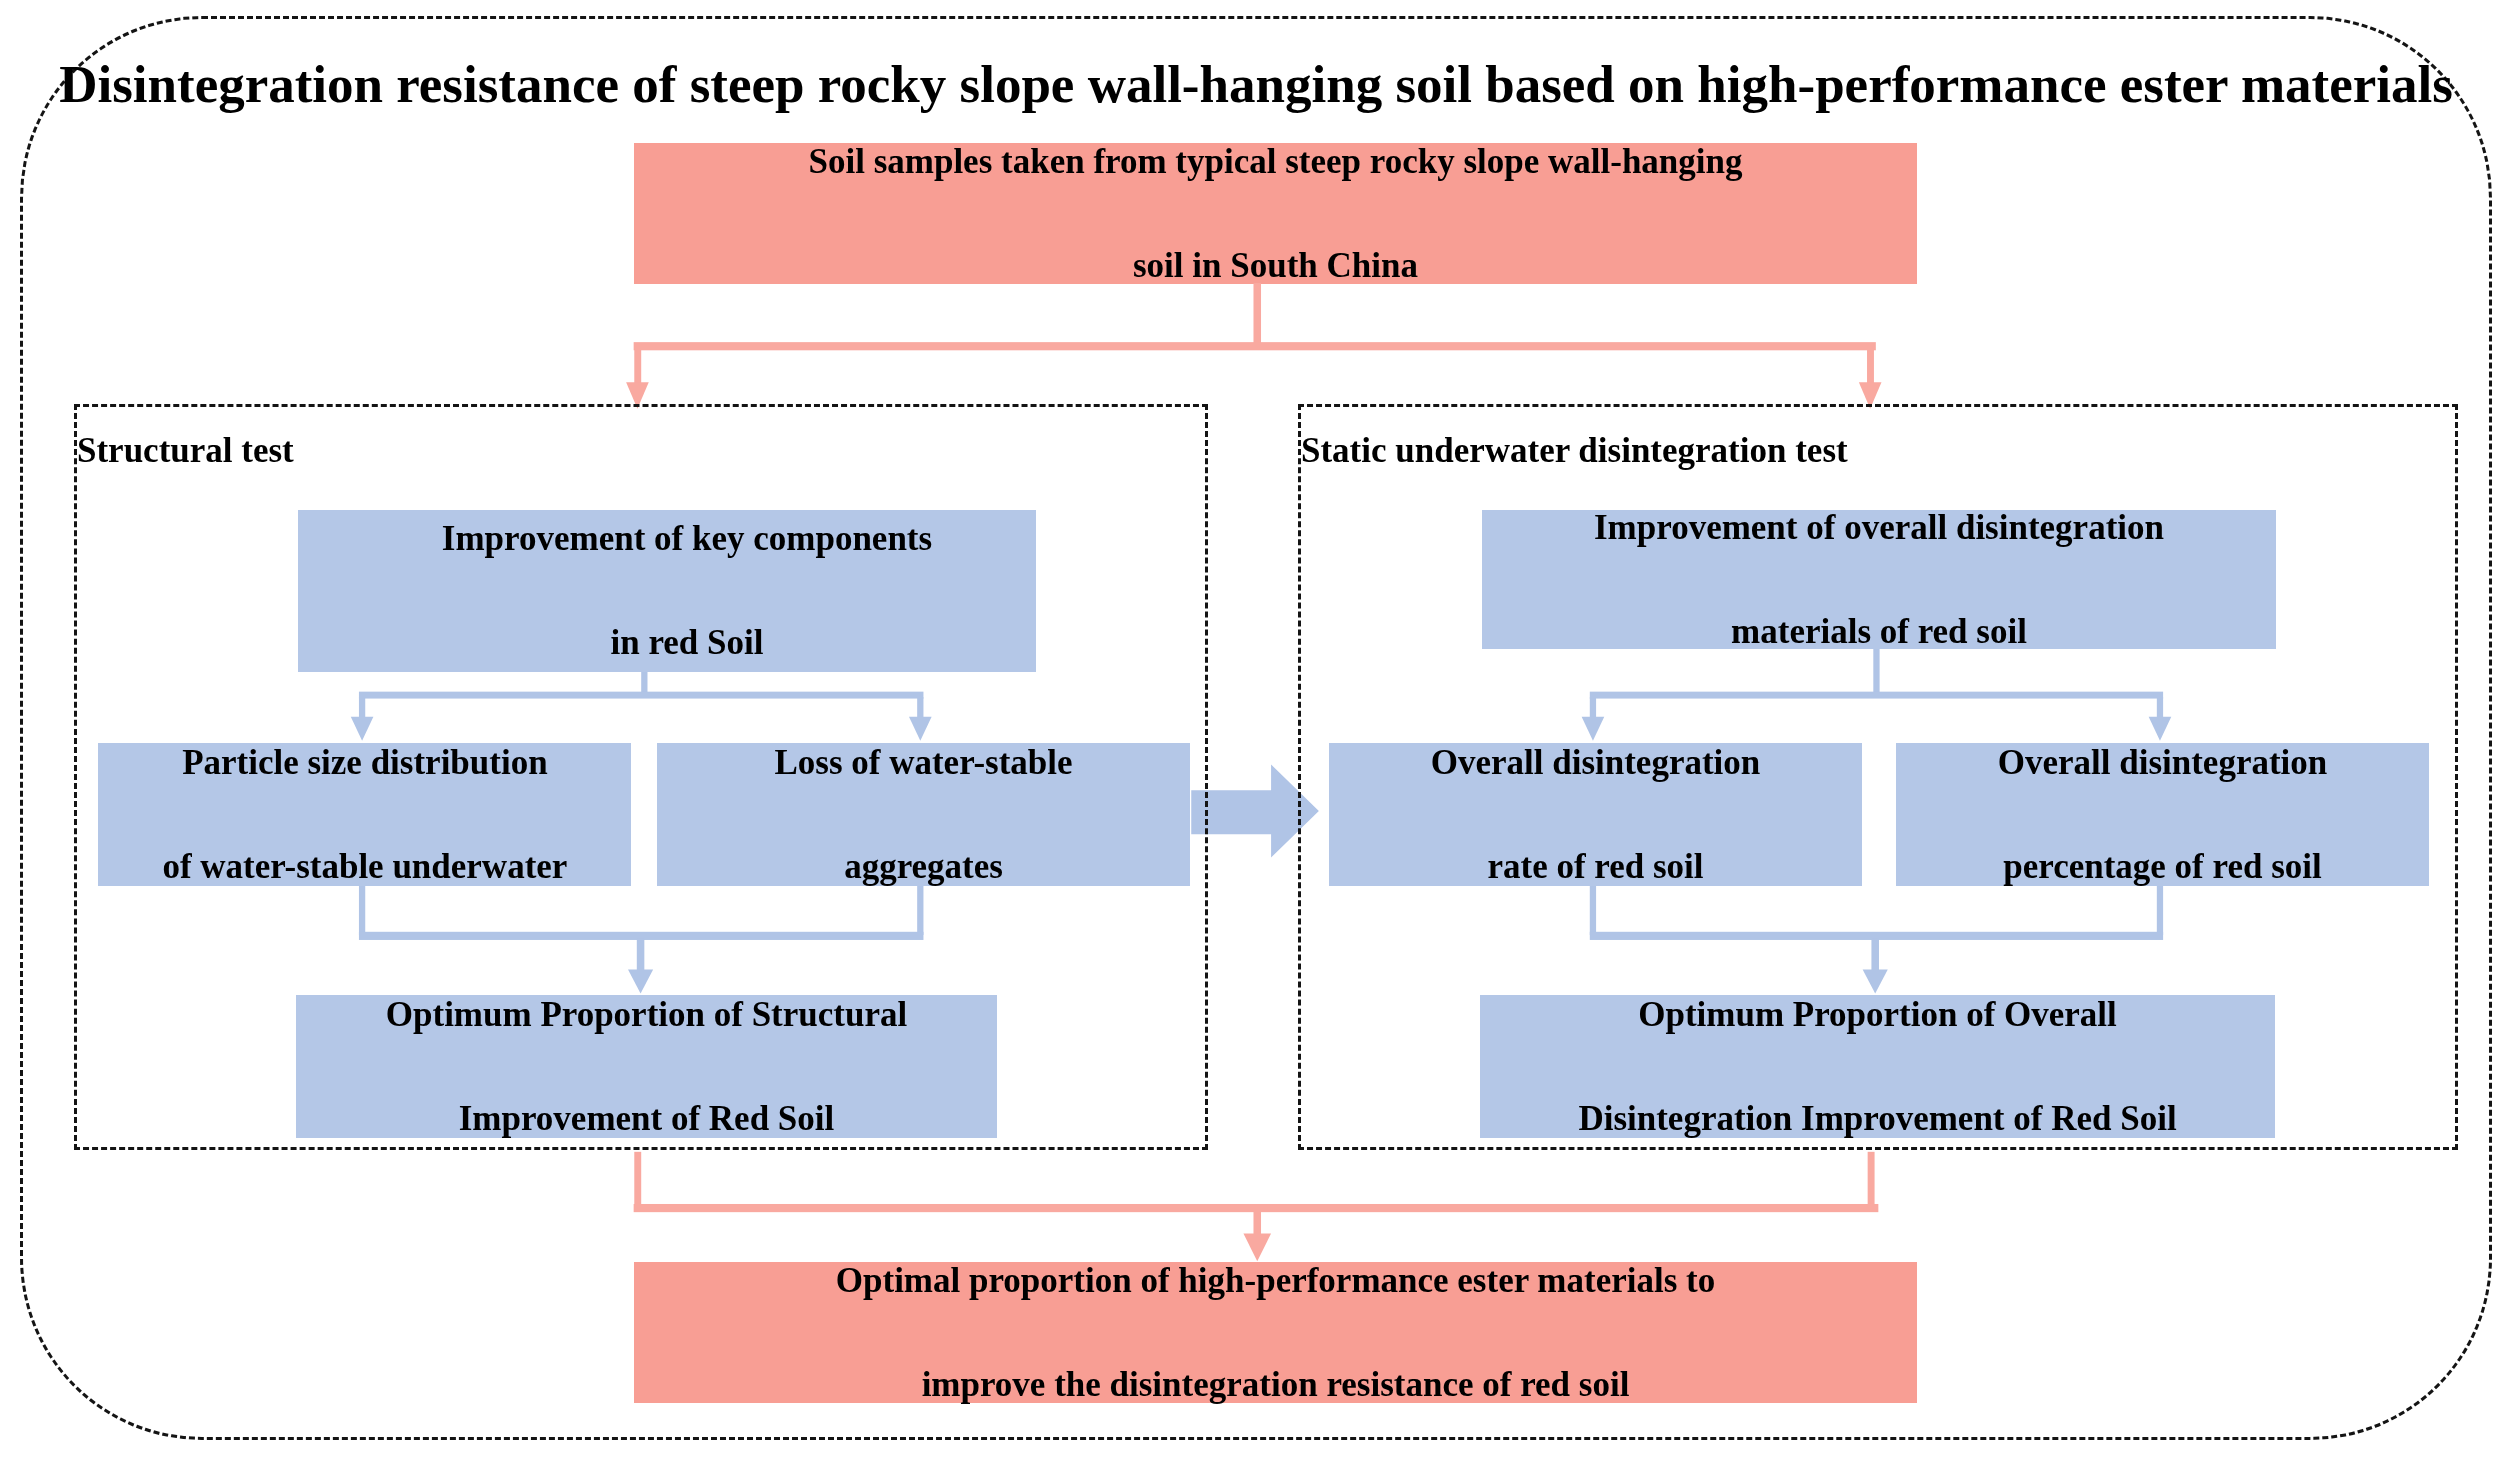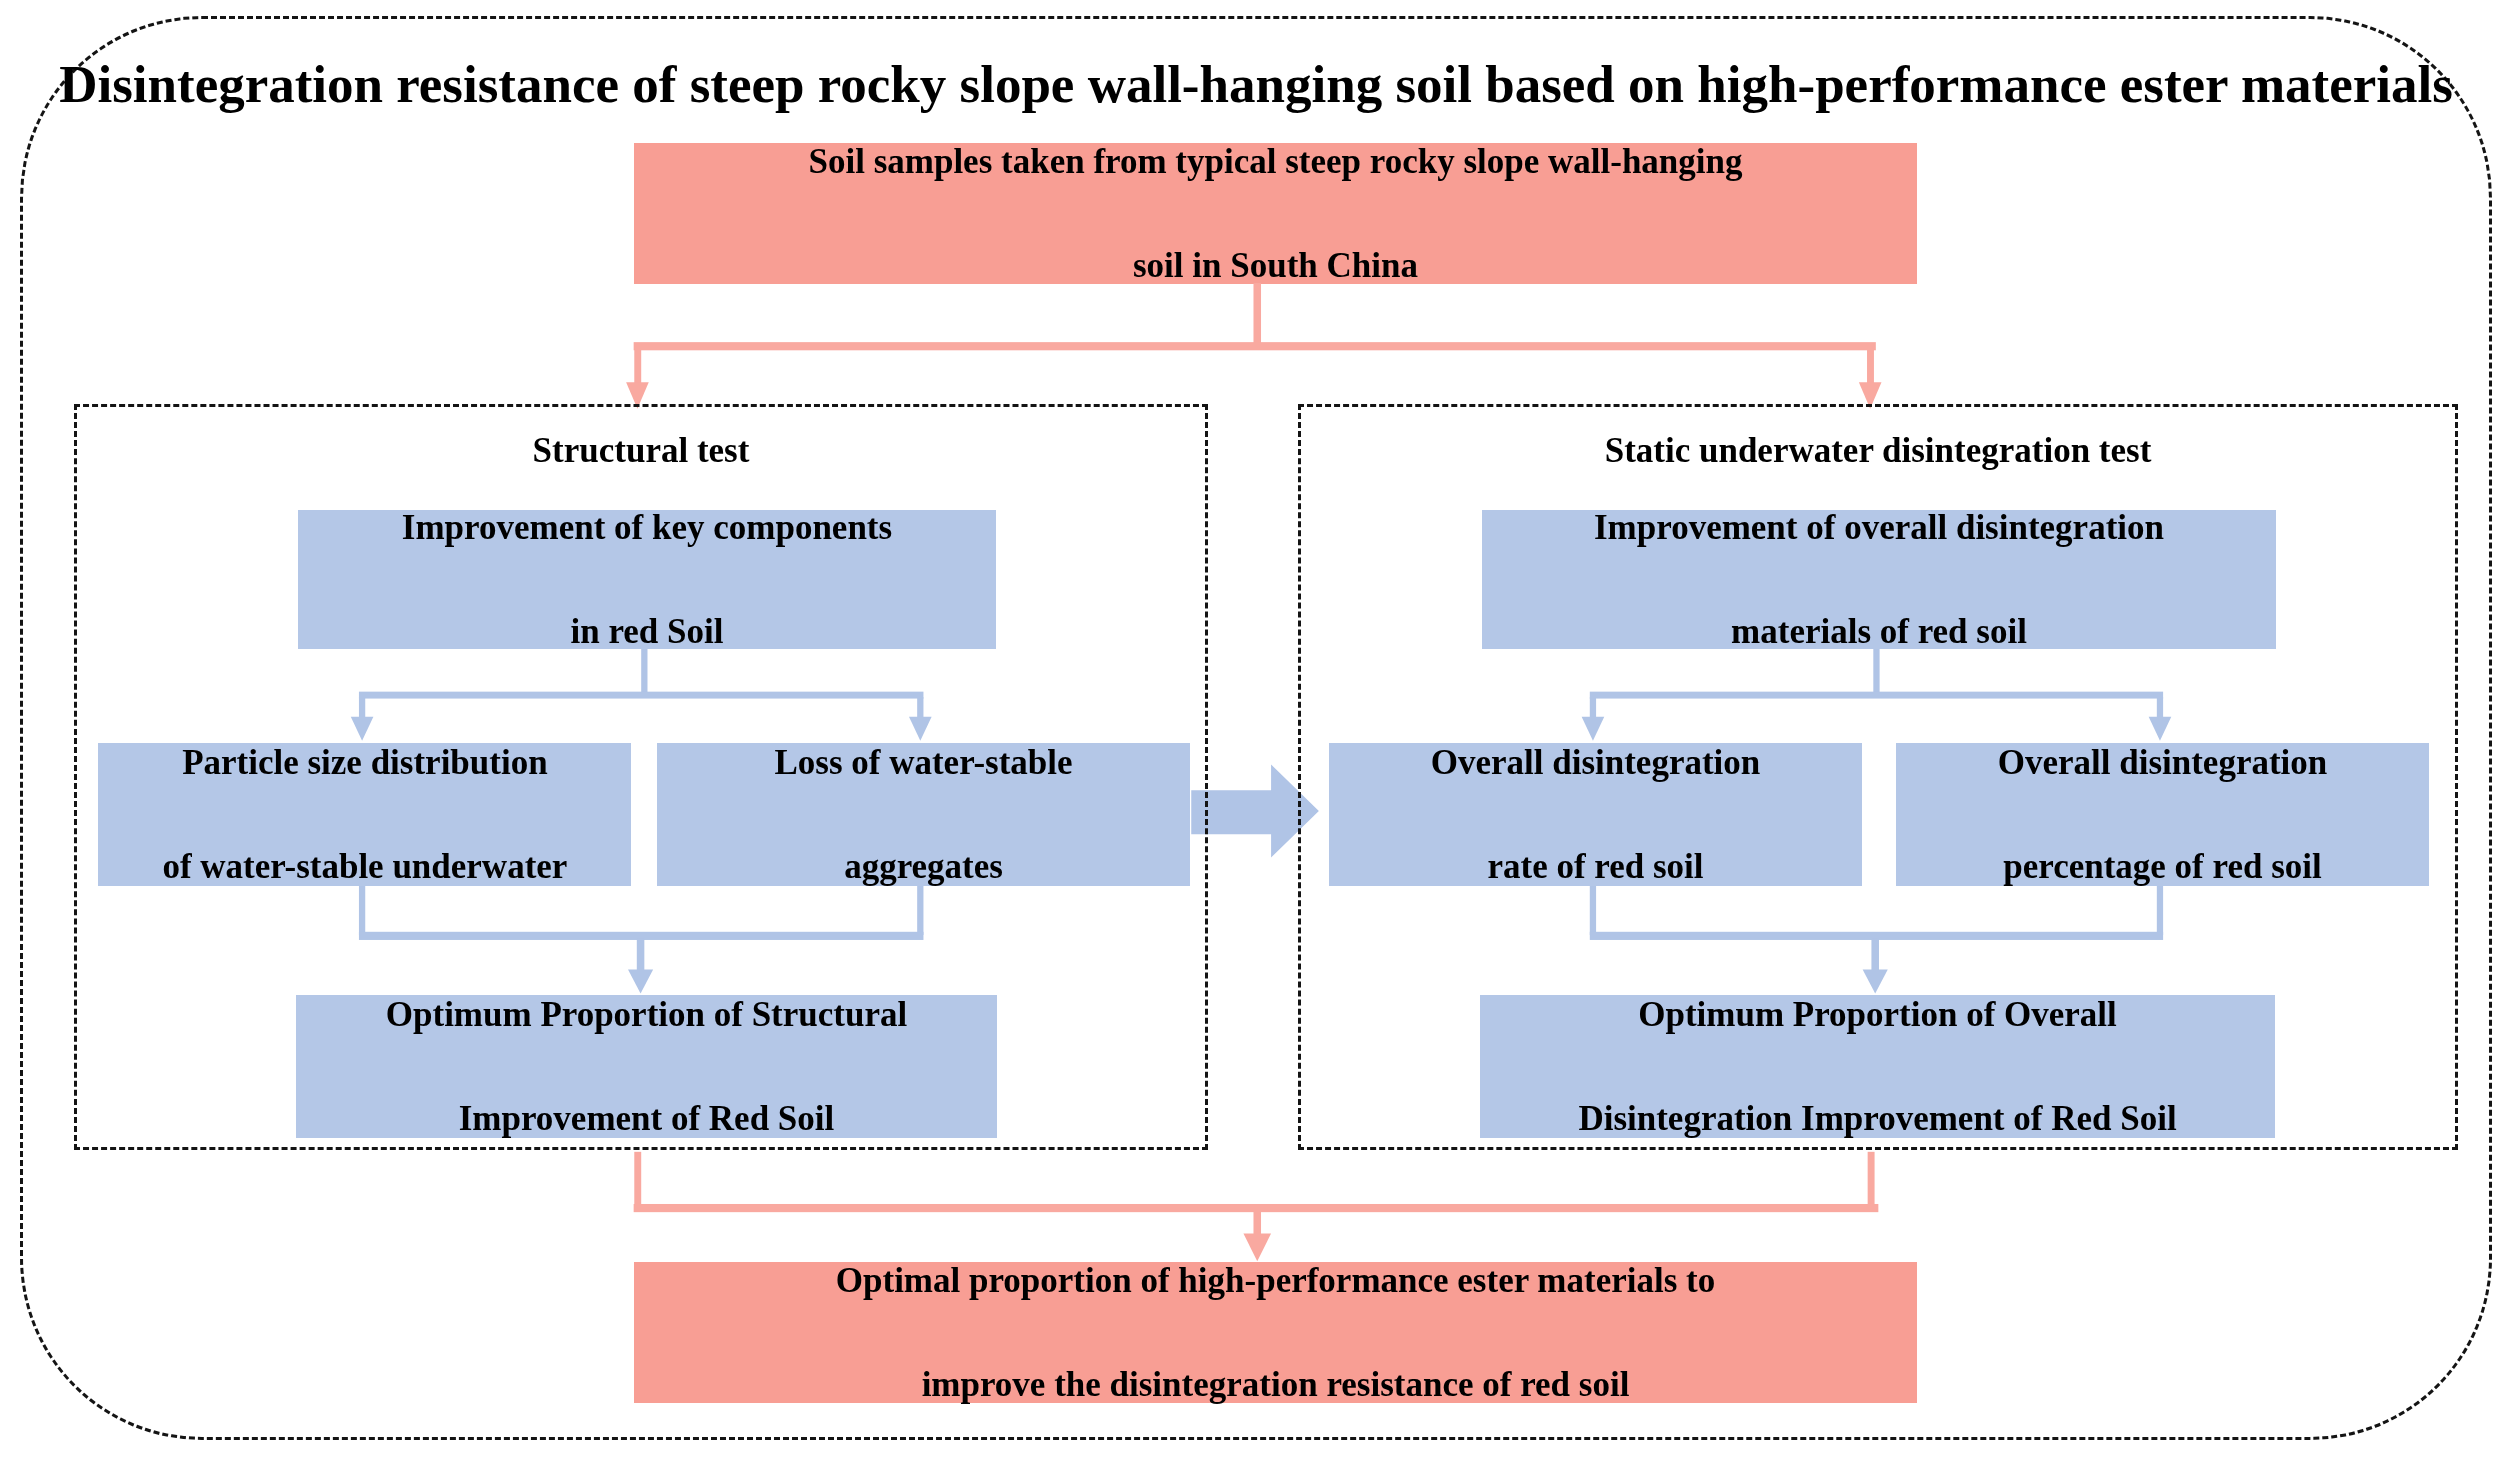--- a/index.html
+++ b/index.html
@@ -38,28 +38,28 @@
   }
   .box.pink{background:var(--pink-box);}
   .box.blue{background:var(--blue-box);}
   .panel{
     position:absolute;
     border:3.1px dashed var(--border);
     box-sizing:border-box;
   }
   .panel-title{
     position:absolute;left:0;right:0;top:24px;
-    text-align:center;font-size:35px;
+    text-align:left;font-size:35px;
   }
   #source-box{left:634px;top:143px;width:1283px;height:141px;}
   #final-box{left:634px;top:1262px;width:1283px;height:141px;}
   #panel-structural{left:74px;top:404px;width:1134px;height:746px;}
   #panel-disintegration{left:1298px;top:404px;width:1160px;height:746px;}
   
-  #ls-row1{left:221px;top:103px;width:698px;height:139px;}
+  #ls-row1{left:221px;top:103px;width:698px;height:162px;padding-left:40px;}
   #ls-row2a{left:21.4px;top:336px;width:533px;height:143px;}
   #ls-row2b{left:580px;top:336px;width:533px;height:143px;}
   #ls-row3{left:219px;top:588px;width:701px;height:143px;}
   
   #rs-row1{left:181px;top:103px;width:794px;height:139px;text-align:right;}
   #rs-row2a{left:28px;top:336px;width:533px;height:143px;}
   #rs-row2b{left:595px;top:336px;width:533px;height:143px;}
   #rs-row3{left:179px;top:588px;width:795px;height:143px;}
   svg.connectors{
     position:absolute;left:0;top:0;width:2512px;height:1460px;

